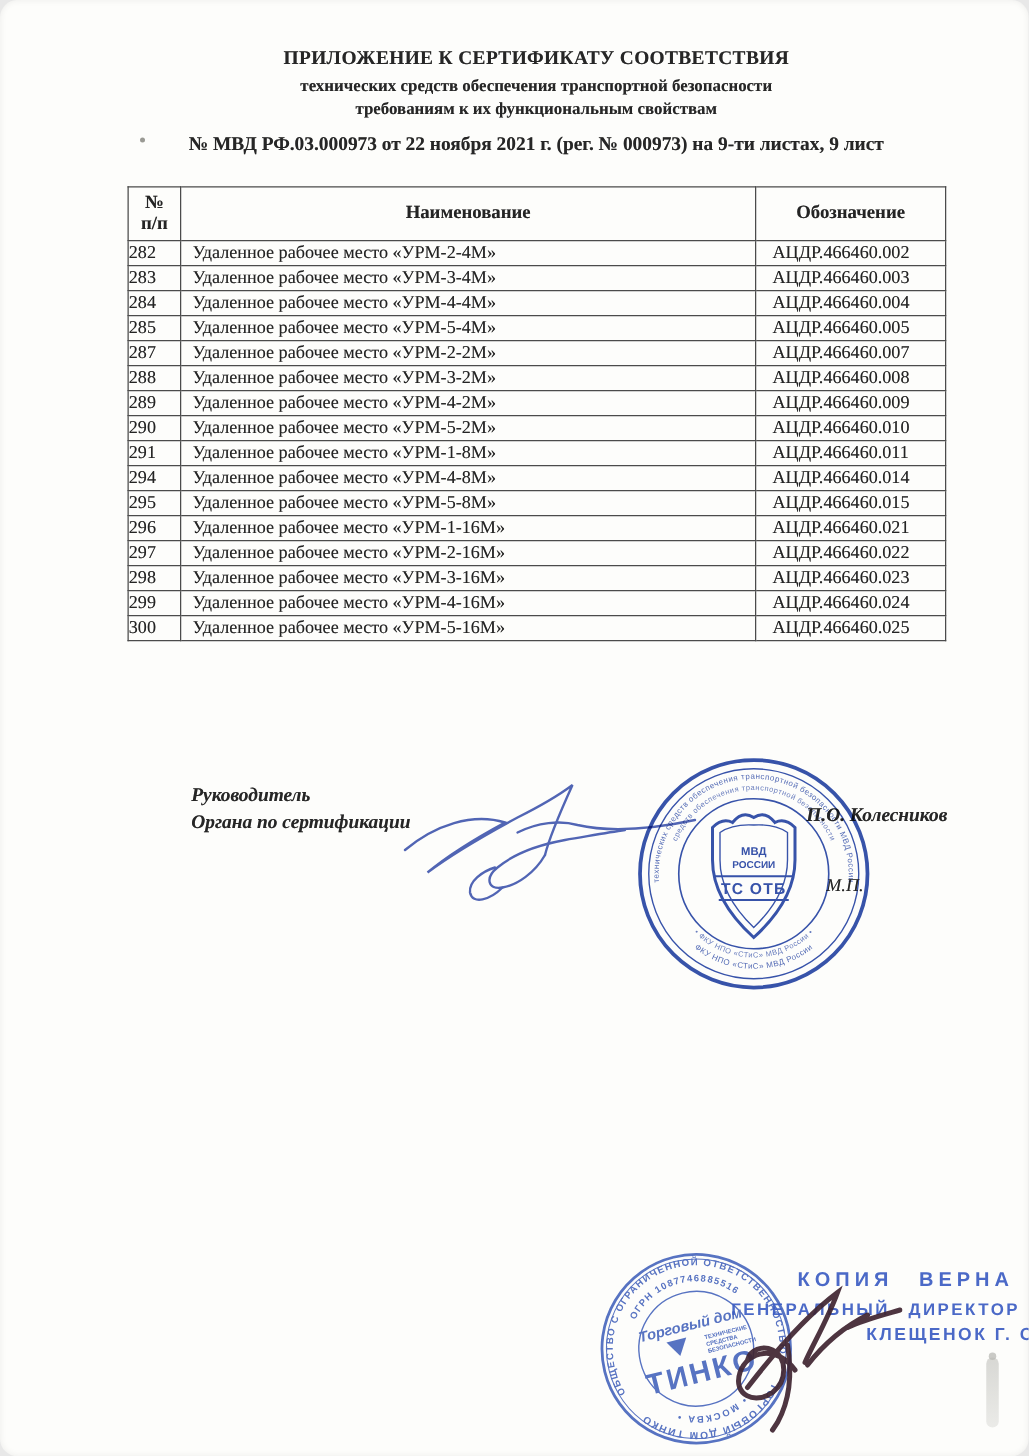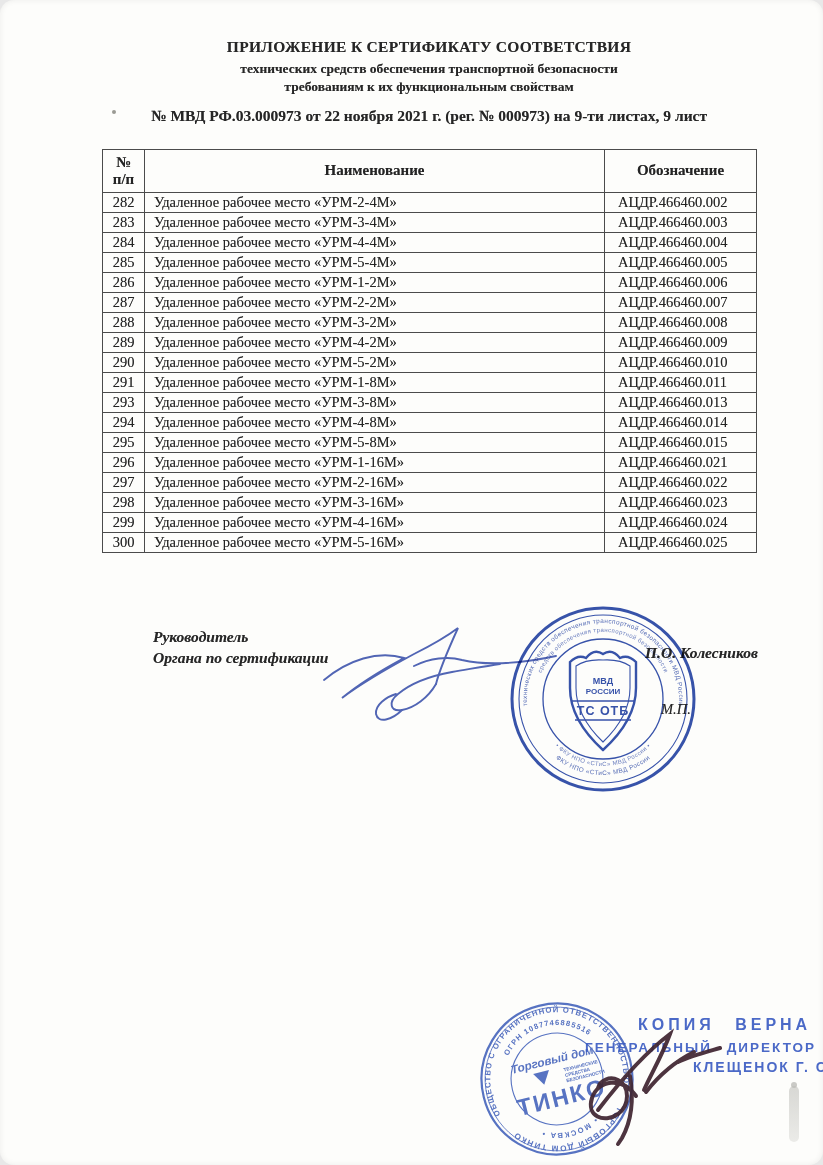--- a/index.html
+++ b/index.html
@@ -19,21 +19,21 @@
   .title2 { position:absolute; top:61px; left:0; width:100%; font-size:13.5px; font-weight:bold; }
   .title3 { position:absolute; top:79px; left:0; width:100%; font-size:13.5px; font-weight:bold; }
   .certline { position:absolute; top:107px; left:0; width:100%; font-size:15.5px; font-weight:bold; }
 
   
   table.items { position:absolute; left:102px; top:149px; width:654px; border-collapse:collapse; table-layout:fixed; }
   table.items col.c1 { width:42px; } table.items col.c2 { width:460px; } table.items col.c3 { width:152px; }
   table.items th, table.items td { border:1px solid #4b4b4b; vertical-align:middle; color:#242424; }
   table.items thead th { height:43px; font-size:15px; font-weight:bold; text-align:center; line-height:1.15; }
   table.items tbody td { height:20px; font-size:14.5px; line-height:19px; white-space:nowrap; overflow:hidden; }
-  td.c-num { text-align:center; }
+  td.c-num { }
   td.c-name { padding-left:9px; }
   td.c-designation { padding-left:13px; }
 
   
   .role { position:absolute; left:105px; top:626px; font-size:15.5px; font-weight:bold; font-style:italic; line-height:21px;margin-left:48px; }
   .signer { position:absolute; left:645px; top:644px; font-size:15.5px; font-weight:bold; font-style:italic; }
   .mp { position:absolute; left:661px; top:701px; font-size:14.5px; font-style:italic; }
 
   .sig-blue { position:absolute; left:318px; top:602px; }
   .stamp-cert { position:absolute; left:508px; top:604px; mix-blend-mode:multiply; opacity:.95; }
@@ -97,25 +97,20 @@
           <td class="c-num">284</td>
           <td class="c-name">Удаленное рабочее место «УРМ-4-4М»</td>
           <td class="c-designation">АЦДР.466460.004</td>
         </tr>
         <tr>
           <td class="c-num">285</td>
           <td class="c-name">Удаленное рабочее место «УРМ-5-4М»</td>
           <td class="c-designation">АЦДР.466460.005</td>
         </tr>
         <tr>
-          <td class="c-num">286</td>
-          <td class="c-name">Удаленное рабочее место «УРМ-1-2М»</td>
-          <td class="c-designation">АЦДР.466460.006</td>
-        </tr>
-        <tr>
           <td class="c-num">287</td>
           <td class="c-name">Удаленное рабочее место «УРМ-2-2М»</td>
           <td class="c-designation">АЦДР.466460.007</td>
         </tr>
         <tr>
           <td class="c-num">288</td>
           <td class="c-name">Удаленное рабочее место «УРМ-3-2М»</td>
           <td class="c-designation">АЦДР.466460.008</td>
         </tr>
         <tr>
@@ -125,25 +120,20 @@
         </tr>
         <tr>
           <td class="c-num">290</td>
           <td class="c-name">Удаленное рабочее место «УРМ-5-2М»</td>
           <td class="c-designation">АЦДР.466460.010</td>
         </tr>
         <tr>
           <td class="c-num">291</td>
           <td class="c-name">Удаленное рабочее место «УРМ-1-8М»</td>
           <td class="c-designation">АЦДР.466460.011</td>
-        </tr>
-        <tr>
-          <td class="c-num">293</td>
-          <td class="c-name">Удаленное рабочее место «УРМ-3-8М»</td>
-          <td class="c-designation">АЦДР.466460.013</td>
         </tr>
         <tr>
           <td class="c-num">294</td>
           <td class="c-name">Удаленное рабочее место «УРМ-4-8М»</td>
           <td class="c-designation">АЦДР.466460.014</td>
         </tr>
         <tr>
           <td class="c-num">295</td>
           <td class="c-name">Удаленное рабочее место «УРМ-5-8М»</td>
           <td class="c-designation">АЦДР.466460.015</td>

